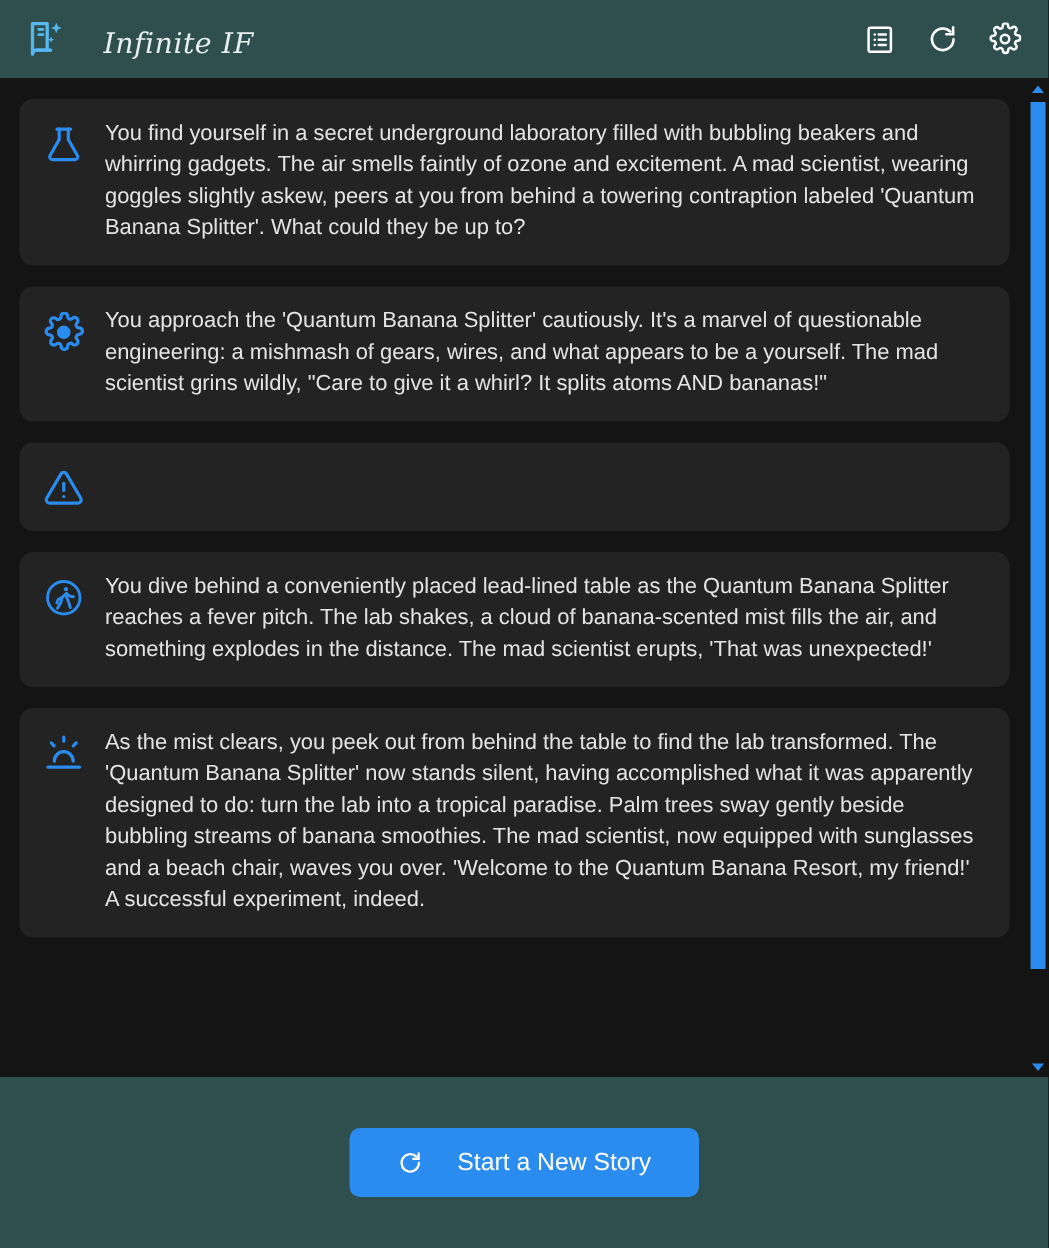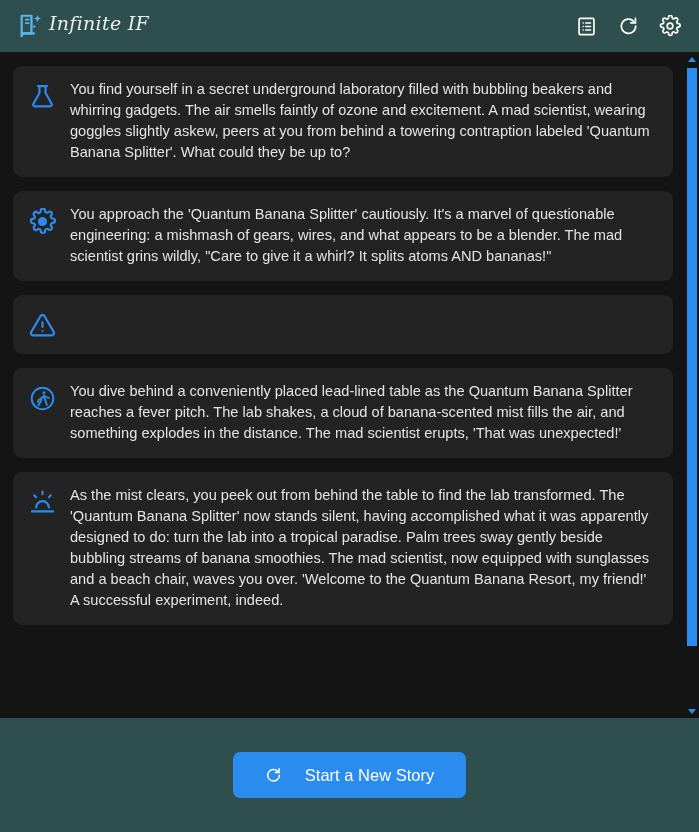--- a/index.html
+++ b/index.html
@@ -30,22 +30,22 @@
     flex: 0 0 52px;
     background: #2f4e4e;
     display: flex;
     align-items: center;
     justify-content: space-between;
     padding: 0 17px 0 17px;
   }
 
   .brand {
     display: flex;
-    align-items: flex-start;
-    gap: 4px;
+    align-items: flex-end;
+    gap: 24px;
   }
 
   .brand-logo {
     width: 28px;
     height: 28px;
     display: block;
   }
 
   .brand-title {
     font-family: "DejaVu Serif", "Liberation Serif", serif;
@@ -268,21 +268,21 @@
       </div>
 
       <div class="story-card">
         <span class="card-icon">
           <svg width="27" height="27" viewBox="0 0 24 24" fill="none" stroke="currentColor" stroke-width="1.9">
             <circle cx="12" cy="12" r="2.9" fill="currentColor" stroke="none"></circle>
             <circle cx="12" cy="12" r="3.1"></circle>
             <path d="M19.5 14.4a1.6 1.6 0 0 0 .32 1.77l.06.06a1.95 1.95 0 1 1-2.76 2.76l-.06-.06a1.6 1.6 0 0 0-1.77-.32 1.6 1.6 0 0 0-.97 1.47v.17a1.95 1.95 0 0 1-3.9 0v-.09a1.6 1.6 0 0 0-1.05-1.47 1.6 1.6 0 0 0-1.77.32l-.06.06a1.95 1.95 0 1 1-2.76-2.76l.06-.06a1.6 1.6 0 0 0 .32-1.77 1.6 1.6 0 0 0-1.47-.97h-.17a1.95 1.95 0 0 1 0-3.9h.09a1.6 1.6 0 0 0 1.47-1.05 1.6 1.6 0 0 0-.32-1.77l-.06-.06a1.95 1.95 0 1 1 2.76-2.76l.06.06a1.6 1.6 0 0 0 1.77.32h.08A1.6 1.6 0 0 0 10.4 2.7v-.17a1.95 1.95 0 0 1 3.9 0v.09a1.6 1.6 0 0 0 .97 1.47 1.6 1.6 0 0 0 1.77-.32l.06-.06a1.95 1.95 0 1 1 2.76 2.76l-.06.06a1.6 1.6 0 0 0-.32 1.77v.08a1.6 1.6 0 0 0 1.47.97h.17a1.95 1.95 0 0 1 0 3.9h-.09a1.6 1.6 0 0 0-1.47.97Z"></path>
           </svg>
         </span>
-        <div class="card-text">You approach the 'Quantum Banana Splitter' cautiously. It's a marvel of questionable engineering: a mishmash of gears, wires, and what appears to be a blender. The mad scientist grins wildly, "Care to give it a whirl? It splits atoms AND bananas!"</div>
+        <div class="card-text">You approach the 'Quantum Banana Splitter' cautiously. It's a marvel of questionable engineering: a mishmash of gears, wires, and what appears to be a yourself. The mad scientist grins wildly, "Care to give it a whirl? It splits atoms AND bananas!"</div>
       </div>
 
       <div class="story-card">
         <span class="card-icon">
           <svg width="27" height="27" viewBox="0 0 24 24" fill="none" stroke="currentColor" stroke-width="1.9" stroke-linecap="round" stroke-linejoin="round">
             <path d="M10.3 3.6 1.9 17.9a1.95 1.95 0 0 0 1.68 2.9h16.84a1.95 1.95 0 0 0 1.68-2.9L13.7 3.6a1.95 1.95 0 0 0-3.4 0Z"></path>
             <path d="M12 9.1v4.2"></path>
             <path d="M12 16.9h.01"></path>
           </svg>
         </span>

